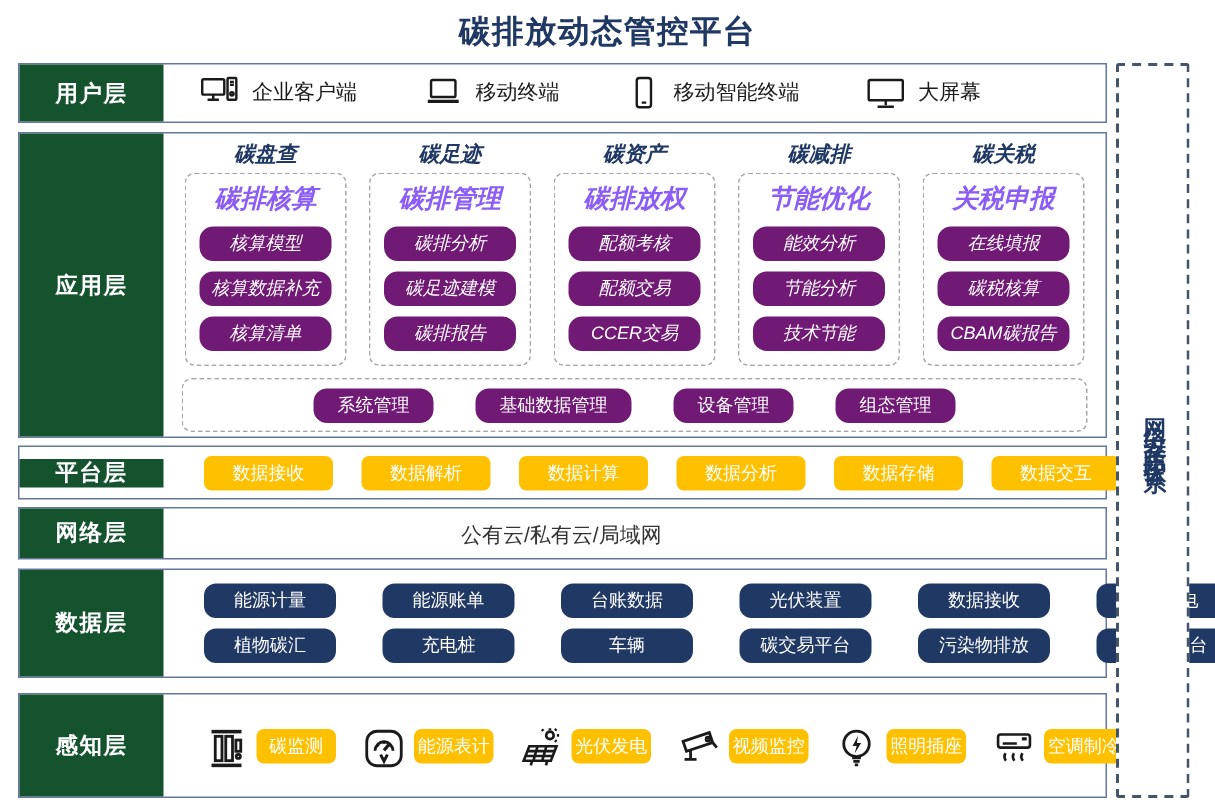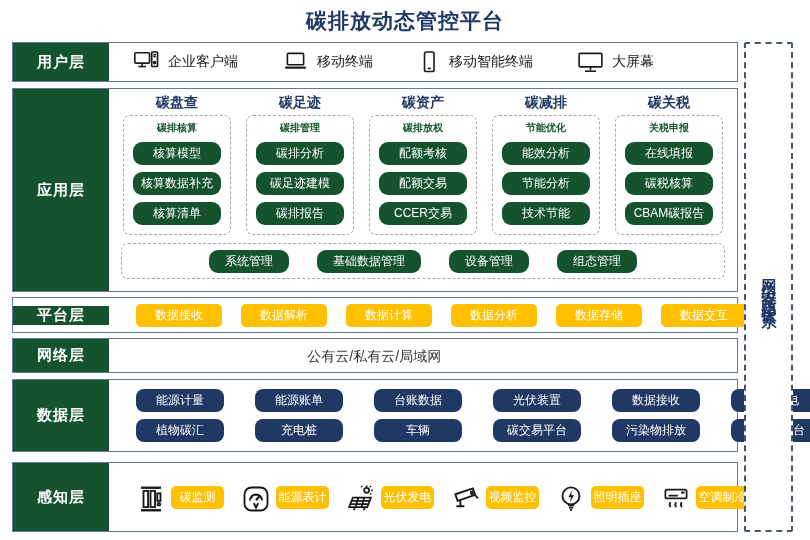--- a/index.html
+++ b/index.html
@@ -20,25 +20,25 @@
   
   .row-user { top:42px; height:40px; }
   .user-items { height:100%; display:flex; align-items:center; gap:44px; padding-left:24px; }
   .user-item { display:flex; align-items:center; gap:8px; font-size:14px; color:#1a1a1a; }
   .icon svg { display:block; }
 
   
   .row-app { top:88px; height:204px; }
   .app-inner { padding:5px 10px 6px; }
   .app-cols { display:flex; justify-content:center; gap:15px; }
-  .app-col { width:108px; text-align:center; }
+  .app-col { width:108px; text-align:center;font-style:italic; }
   .app-col-header { font-size:14px; font-weight:bold; color:#1F3864; margin-bottom:3px; }
   .app-col-box { border:1.6px dashed #A6A6A6; border-radius:7px; padding:3px 6px 9px; background:#fff; }
-  .app-subtitle { font-size:10px; font-weight:bold; color:#14532d; margin-top:2px; }
-  .chip { background:#14532d; color:#fff; font-size:12px; line-height:1; border-radius:9px;
+  .app-subtitle { font-size:17px; font-weight:bold; color:#8b5cf6; margin-top:2px; }
+  .chip { background:#701a75; color:#fff; font-size:12px; line-height:1; border-radius:9px;
           padding:5px 4px 6px; }
   .app-col-box .chip { display:block; margin:7px auto 0; width:94%; }
   .app-common { border:1.6px dashed #A6A6A6; border-radius:7px; margin:8px 2px 0; height:36px;
                 display:flex; align-items:center; justify-content:center; gap:28px; }
   .app-common .chip { padding:5px 16px 6px; }
 
   
   .row-platform { top:297px; height:36px;align-items:center; }
   .hchips { height:100%; display:flex; align-items:center; gap:19px; padding-left:27px; }
   .chip-y { background:#FFC000; color:#fff; font-size:12px; line-height:1; border-radius:5px;

